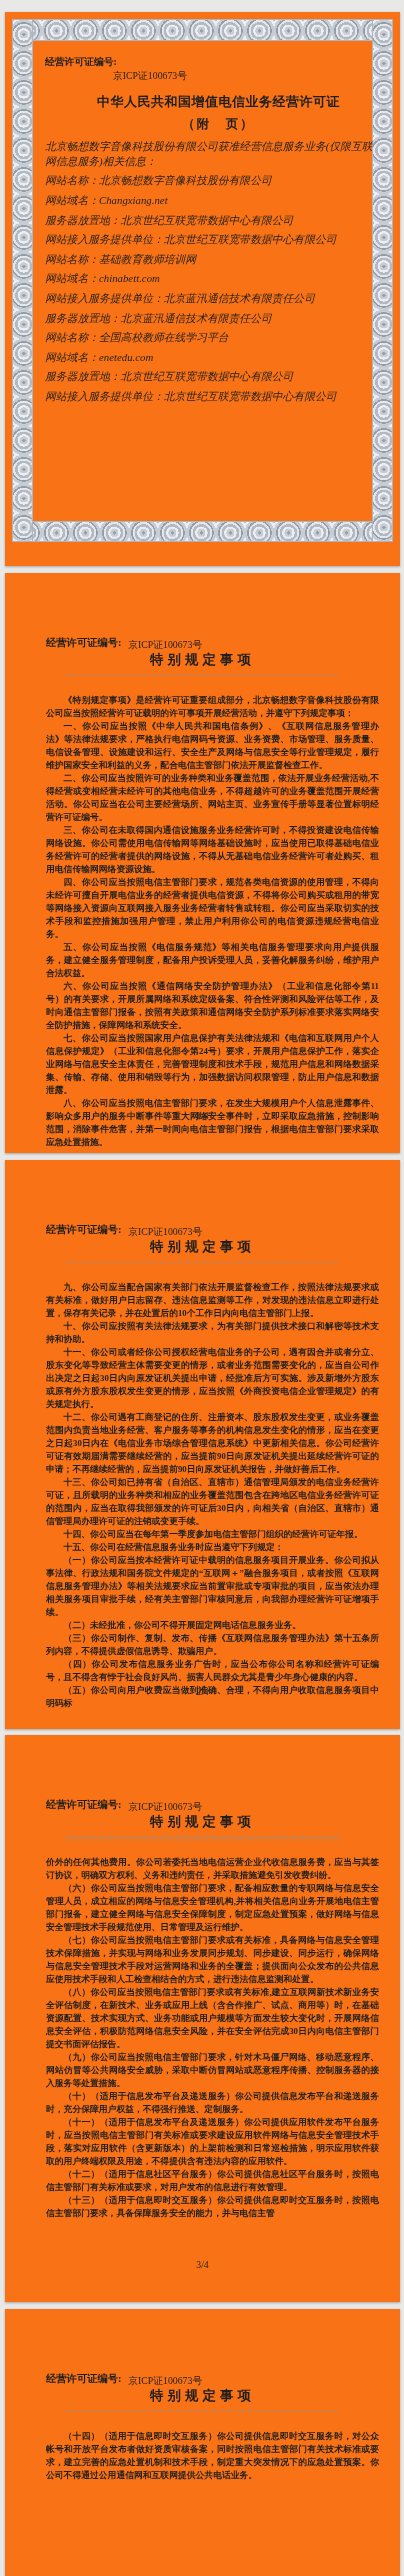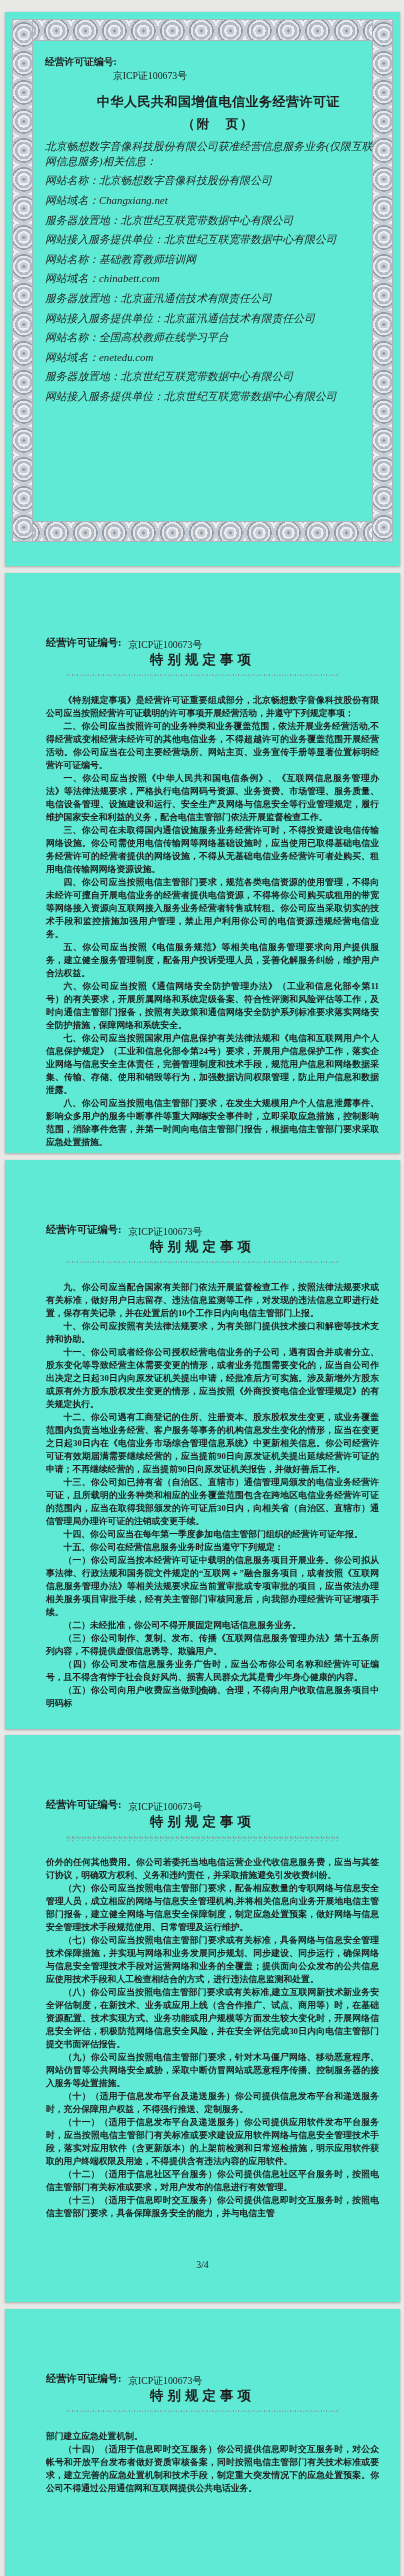--- a/index.html
+++ b/index.html
@@ -8,21 +8,21 @@
     width:405px;
     background:#e8e8e6;
     padding-top:12.4px;
     font-family:"Liberation Serif","DejaVu Serif",serif;
     color:#1f1f1f;
   }
   .page{
     position:relative;
     width:395px;
     margin:0 auto 6.7px auto;
-    background:#5eead4;
+    background:#f97316;
     box-shadow:0 1px 2.1px rgba(90,90,90,.45), 0 0 0.5px rgba(120,120,120,.6);
     overflow:hidden;
   }
   .page.h1{height:554px;}
   .page.h2{height:580px;}
   .page.h3{height:569px;}
   .page.h4{height:567px;}
   .page.h5{height:559px;}
 
   
@@ -87,40 +87,40 @@
   <h1 class="p1-title">中华人民共和国增值电信业务经营许可证</h1>
   <h2 class="p1-sub">（附　页）</h2>
   <div class="p1-body">
       <p>北京畅想数字音像科技股份有限公司获准经营信息服务业务(仅限互联网信息服务)相关信息：</p>
       <p>网站名称：北京畅想数字音像科技股份有限公司</p>
       <p>网站域名：Changxiang.net</p>
       <p>服务器放置地：北京世纪互联宽带数据中心有限公司</p>
       <p>网站接入服务提供单位：北京世纪互联宽带数据中心有限公司</p>
       <p>网站名称：基础教育教师培训网</p>
       <p>网站域名：chinabett.com</p>
+      <p>网站接入服务提供单位：北京蓝汛通信技术有限责任公司</p>
       <p>服务器放置地：北京蓝汛通信技术有限责任公司</p>
-      <p>网站接入服务提供单位：北京蓝汛通信技术有限责任公司</p>
       <p>网站名称：全国高校教师在线学习平台</p>
       <p>网站域名：enetedu.com</p>
       <p>服务器放置地：北京世纪互联宽带数据中心有限公司</p>
       <p>网站接入服务提供单位：北京世纪互联宽带数据中心有限公司</p>
     </div>
 </section>
 
 <section class="page h2">
   <div class="lic-row">
     <span>经营许可证编号:</span>
     <span class="no">京ICP证100673号</span>
   </div>
   <h1 class="prov-title">特别规定事项</h1>
   <div class="wavy"></div>
   <div class="prov-body">
       <p>《特别规定事项》是经营许可证重要组成部分，北京畅想数字音像科技股份有限公司应当按照经营许可证载明的许可事项开展经营活动，并遵守下列规定事项：</p>
+      <p>一、你公司应当按照《中华人民共和国电信条例》、《互联网信息服务管理办法》等法律法规要求，严格执行电信网码号资源、业务资费、市场管理、服务质量、电信设备管理、设施建设和运行、安全生产及网络与信息安全等行业管理规定，履行维护国家安全和利益的义务，配合电信主管部门依法开展监督检查工作。</p>
       <p>二、你公司应当按照许可的业务种类和业务覆盖范围，依法开展业务经营活动,不得经营或变相经营未经许可的其他电信业务，不得超越许可的业务覆盖范围开展经营活动。你公司应当在公司主要经营场所、网站主页、业务宣传手册等显著位置标明经营许可证编号。</p>
-      <p>一、你公司应当按照《中华人民共和国电信条例》、《互联网信息服务管理办法》等法律法规要求，严格执行电信网码号资源、业务资费、市场管理、服务质量、电信设备管理、设施建设和运行、安全生产及网络与信息安全等行业管理规定，履行维护国家安全和利益的义务，配合电信主管部门依法开展监督检查工作。</p>
       <p>三、你公司在未取得国内通信设施服务业务经营许可时，不得投资建设电信传输网络设施。你公司需使用电信传输网等网络基础设施时，应当使用已取得基础电信业务经营许可的经营者提供的网络设施，不得从无基础电信业务经营许可者处购买、租用电信传输网网络资源设施。</p>
       <p>四、你公司应当按照电信主管部门要求，规范各类电信资源的使用管理，不得向未经许可擅自开展电信业务的经营者提供电信资源，不得将你公司购买或租用的带宽等网络接入资源向互联网接入服务业务经营者转售或转租。你公司应当采取切实的技术手段和监控措施加强用户管理，禁止用户利用你公司的电信资源违规经营电信业务。</p>
       <p>五、你公司应当按照《电信服务规范》等相关电信服务管理要求向用户提供服务，建立健全服务管理制度，配备用户投诉受理人员，妥善化解服务纠纷，维护用户合法权益。</p>
       <p>六、你公司应当按照《通信网络安全防护管理办法》（工业和信息化部令第11号）的有关要求，开展所属网络和系统定级备案、符合性评测和风险评估等工作，及时向通信主管部门报备，按照有关政策和通信网络安全防护系列标准要求落实网络安全防护措施，保障网络和系统安全。</p>
       <p>七、你公司应当按照国家用户信息保护有关法律法规和《电信和互联网用户个人信息保护规定》（工业和信息化部令第24号）要求，开展用户信息保护工作，落实企业网络与信息安全主体责任，完善管理制度和技术手段，规范用户信息和网络数据采集、传输、存储、使用和销毁等行为，加强数据访问权限管理，防止用户信息和数据泄露。</p>
       <p>八、你公司应当按照电信主管部门要求，在发生大规模用户个人信息泄露事件、影响众多用户的服务中断事件等重大网络安全事件时，立即采取应急措施，控制影响范围，消除事件危害，并第一时间向电信主管部门报告，根据电信主管部门要求采取应急处置措施。</p>
     </div>
   <div class="pageno">1/4</div>
 </section>
 
@@ -170,18 +170,17 @@
 </section>
 
 <section class="page h5">
   <div class="lic-row">
     <span>经营许可证编号:</span>
     <span class="no">京ICP证100673号</span>
   </div>
   <h1 class="prov-title">特别规定事项</h1>
   <div class="wavy"></div>
   <div class="prov-body">
-      <p class="noindent">部门建立应急处置机制。</p>
       <p>（十四）（适用于信息即时交互服务）你公司提供信息即时交互服务时，对公众帐号和开放平台发布者做好资质审核备案，同时按照电信主管部门有关技术标准或要求，建立完善的应急处置机制和技术手段，制定重大突发情况下的应急处置预案。你公司不得通过公用通信网和互联网提供公共电话业务。</p>
     </div>
 
 </section>
 
 
 </body></html>

